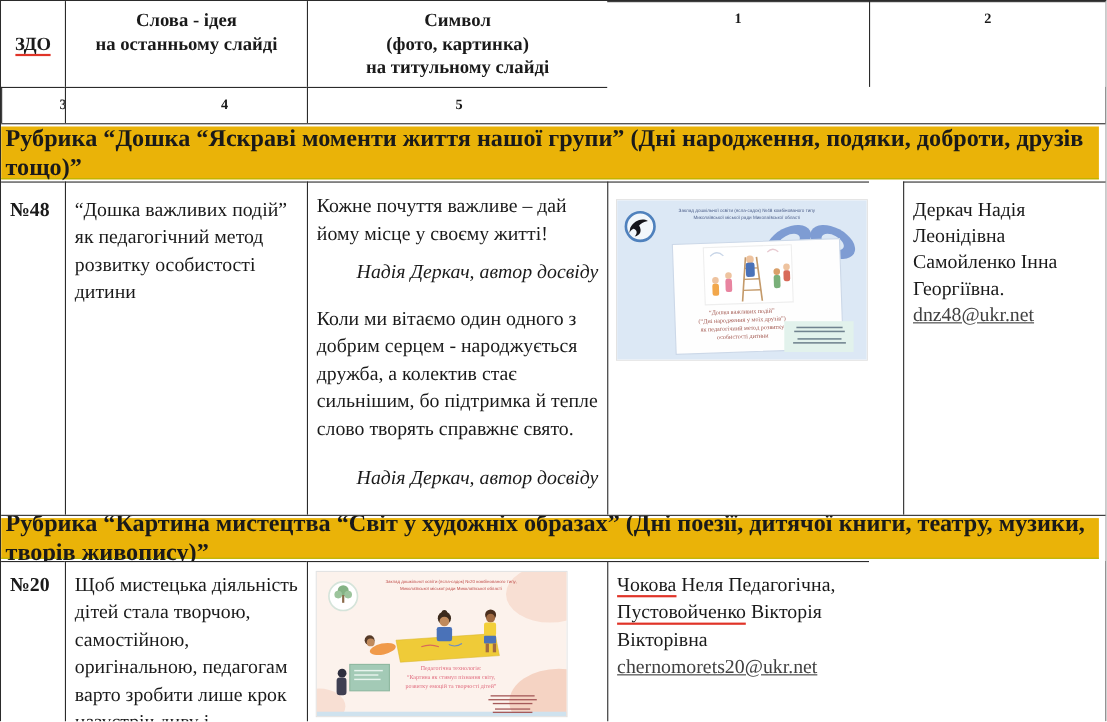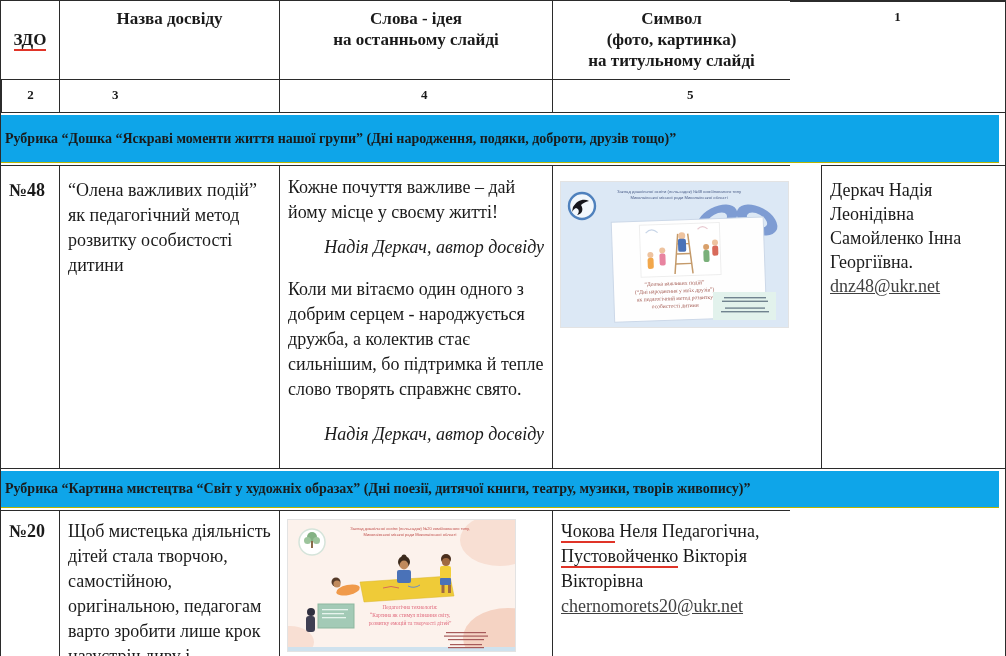--- a/index.html
+++ b/index.html
@@ -10,22 +10,22 @@
        grid-template-rows:78px 33px 53px 303px 42px 147px;
        border:1px solid #2b2b2b;border-bottom:none;}
   .cell{box-sizing:border-box;overflow:hidden;background:#fff;}
   .bl{border-left:1px solid #2b2b2b;}
   .bt{border-top:1px solid #2b2b2b;}
   .hdr{font-weight:bold;font-size:17px;line-height:21px;text-align:center;
        padding-top:7px;white-space:pre-line;}
   .num{font-weight:bold;font-size:13px;padding-top:7px;}
   .num-c{text-align:center;}
   .banner{grid-column:1 / -1;padding:2px 6px 2px 0;box-sizing:border-box;}
-  .banner-inner{height:100%;background:#0ea5e9;display:flex;align-items:center;
-       font-weight:bold;font-size:14px;padding-left:4px;box-sizing:border-box;
+  .banner-inner{height:100%;background:#eab308;display:flex;align-items:center;
+       font-weight:bold;font-size:22px;padding-left:4px;box-sizing:border-box;
        border-bottom:1px solid #b9b400;}
   .body-cell{font-size:18px;line-height:25px;padding:12px 8px 0 8px;}
   .pad-tall{line-height:24px;margin-left:31px;}
   .pad-sm{padding-top:8px;}
   .bold{font-weight:bold;}
   .q{margin:0 0 10px 0;}
   .sig{margin:0 0 17px 0;text-align:right;font-style:italic;}
   .q2{margin:0 0 20px 0;}
   .sig-last{margin:0;text-align:right;font-style:italic;}
   .sig-tight{margin:2px 0 0 0;text-align:right;font-style:italic;}
@@ -40,39 +40,38 @@
 </style>
 </head>
 <body>
 
 <div class="page">
   <div class="tbl">
 
     <div class="cell hdr">
       <span class="redline">ЗДО</span>
     </div>
-    <div class="cell bl hdr">Назва досвіду</div>
     <div class="cell bl hdr">Слова - ідея
 на останньому слайді</div>
     <div class="cell bl hdr">Символ
 (фото, картинка)
 на титульному слайді</div>
 
     <div class="cell bt num num-c">1</div>
     <div class="cell bl bt num num-c">2</div>
     <div class="cell bl bt num" style="padding-left:52px;">3</div>
     <div class="cell bl bt num" style="padding-left:141px;">4</div>
     <div class="cell bl bt num" style="padding-left:134px;">5</div>
 
     <div class="cell bt banner">
       <div class="banner-inner">Рубрика “Дошка “Яскраві  моменти життя  нашої групи” (Дні народження, подяки, доброти, друзів тощо)”</div>
     </div>
 
     <div class="cell bt body-cell bold">№48</div>
-    <div class="cell bl bt body-cell">“Олена важливих подій” як педагогічний метод розвитку особистості дитини</div>
+    <div class="cell bl bt body-cell">“Дошка важливих подій” як педагогічний метод розвитку особистості дитини</div>
     <div class="cell bl bt body-cell" style="padding-top:9px;">
       <p class="q">Кожне почуття важливе – дай йому місце у своєму житті!</p>
       <p class="sig">Надія Деркач, автор досвіду</p>
       <p class="q2">Коли ми вітаємо один одного з добрим серцем - народжується дружба, а колектив стає сильнішим, бо підтримка й тепле слово творять справжнє свято.</p>
       <p class="sig-last">Надія Деркач, автор досвіду</p>
     </div>
     <div class="cell bl bt slide-wrap">
       <svg class="slide slide48" width="227" height="145" viewBox="0 0 227 145" xmlns="http://www.w3.org/2000/svg">
         <rect x="0" y="0" width="227" height="145" fill="#dce8f5"></rect>
         <g transform="translate(176,46)">

